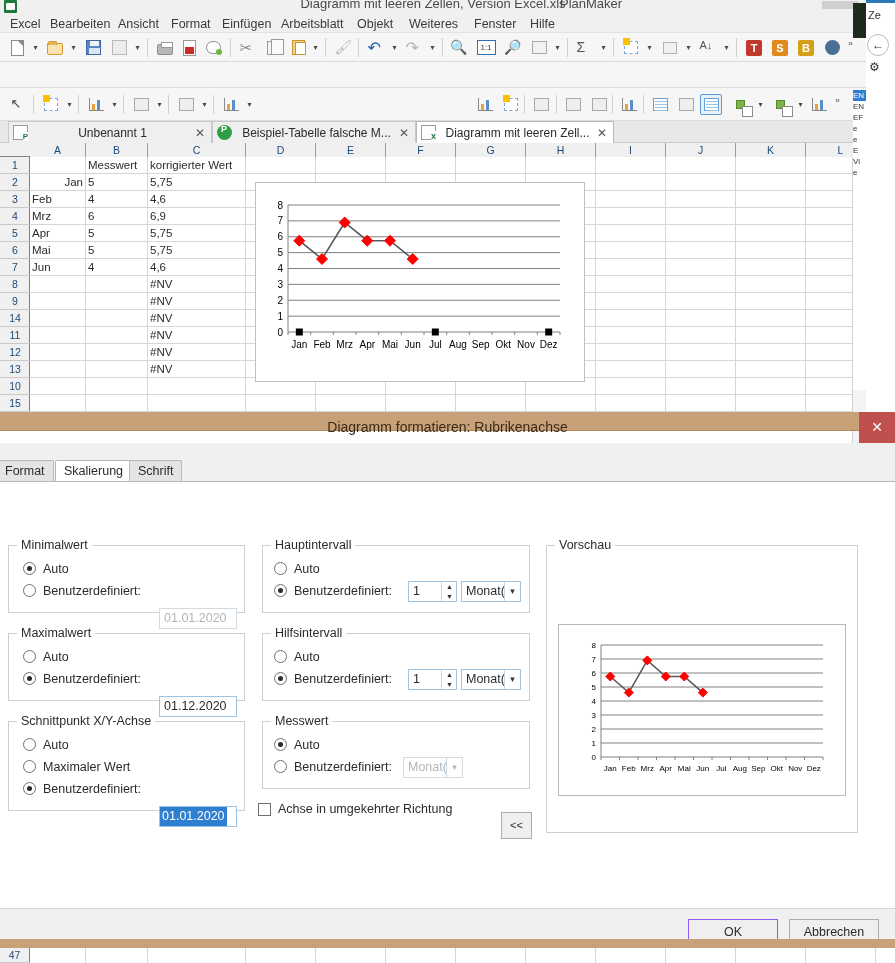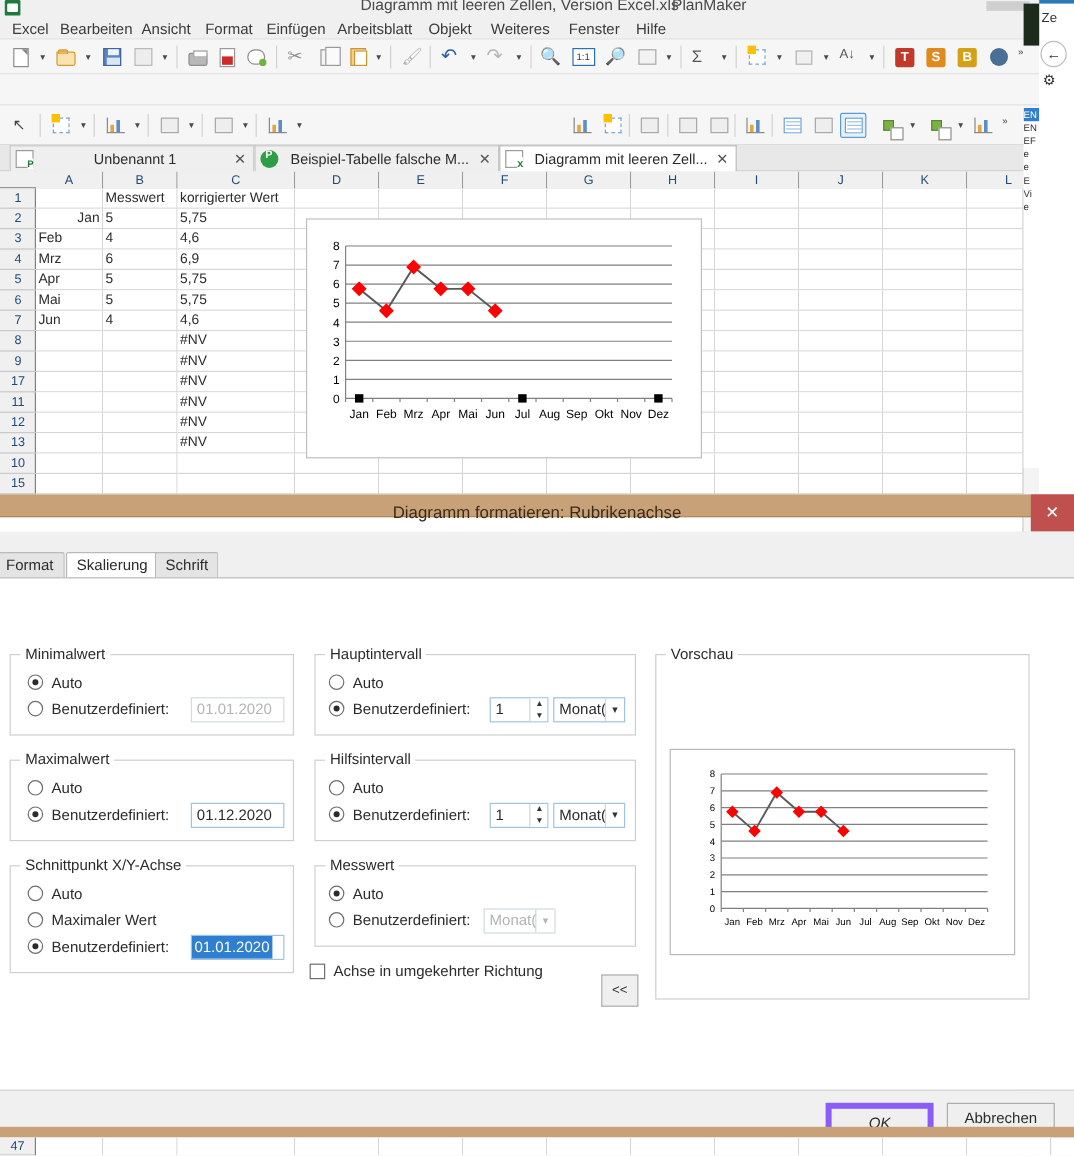--- a/index.html
+++ b/index.html
@@ -247,21 +247,21 @@
   .radio-label { font-size: 12.5px; color: #2b2b2b; white-space: nowrap; }
 
   .check-row { position: absolute; display: flex; align-items: center; }
   .checkbox {
     width: 13px; height: 13px; border: 1px solid #6e6e6e; background: #fff;
     flex: 0 0 auto; margin-right: 7px;
   }
 
   .txt {
     position: absolute; height: 21px; border: 1px solid #9fc3e0; background: #fff;
-    font-size: 12.5px; line-height: 19px; padding: 0 4px; color: #2b2b2b; overflow: hidden; white-space: nowrap;
+    font-size: 12.5px; line-height: 19px; padding: 0 4px; color: #2b2b2b; overflow: hidden; white-space: nowrap; margin-top: 27px;
   }
   .txt.disabled { color: #b4b4b4; border-color: #d2dbe3; }
   .txt .sel { background: #2f7fd0; color: #fff; }
 
   .spin {
     position: absolute; height: 21px; border: 1px solid #9fc3e0; background: #fff;
     font-size: 12.5px; line-height: 19px; padding: 0 4px; color: #2b2b2b;
   }
   .spin-btns {
     position: absolute; right: 0; top: 0; width: 15px; height: 19px;
@@ -298,21 +298,21 @@
 
   .dlg-footer {
     position: absolute; left: 0; top: 496px; width: 895px; height: 55px; background: #f0f0f0;
     border-top: 1px solid #d6d6d6;
   }
   .dbtn {
     position: absolute; top: 10px; height: 27px; width: 90px;
     background: #efefef; border: 1px solid #adadad; font-size: 12.5px;
     text-align: center; line-height: 25px; color: #2b2b2b;
   }
-  .dbtn.default { border: 5px solid #8b5cf6; font-style: italic; }
+  .dbtn.default { border: 1px solid #8b5cf6; }
 
   .bottom-strip { position:absolute; left:0; top:939px; width:895px; height:9px; background:#c9a178; }
   .bottom-sheet { position:absolute; left:0; top:948px; width:895px; height:15px; background:#fff; }
 
   
   .cx { font-family: "Liberation Sans", sans-serif; }
 </style>
 </head>
 <body>
 
@@ -567,21 +567,21 @@
       <div class="rowhdr-col" id="rowhdr" style="height: 255px;">
           <div class="rh" style="top: 0px;">1</div>
           <div class="rh" style="top: 17px;">2</div>
           <div class="rh" style="top: 34px;">3</div>
           <div class="rh" style="top: 51px;">4</div>
           <div class="rh" style="top: 68px;">5</div>
           <div class="rh" style="top: 85px;">6</div>
           <div class="rh" style="top: 102px;">7</div>
           <div class="rh" style="top: 119px;">8</div>
           <div class="rh" style="top: 136px;">9</div>
-          <div class="rh" style="top: 153px;">17</div>
+          <div class="rh" style="top: 153px;">14</div>
           <div class="rh" style="top: 170px;">11</div>
           <div class="rh" style="top: 187px;">12</div>
           <div class="rh" style="top: 204px;">13</div>
           <div class="rh" style="top: 221px;">10</div>
           <div class="rh" style="top: 238px;">15</div>
         </div>
       <div class="gridwrap" id="gridwrap">
           <div class="gcell" style="left: 0px; top: 0px; width: 56px;"></div>
           <div class="gcell" style="left: 56px; top: 0px; width: 62px;">Messwert</div>
           <div class="gcell" style="left: 118px; top: 0px; width: 98px;">korrigierter Wert</div>

